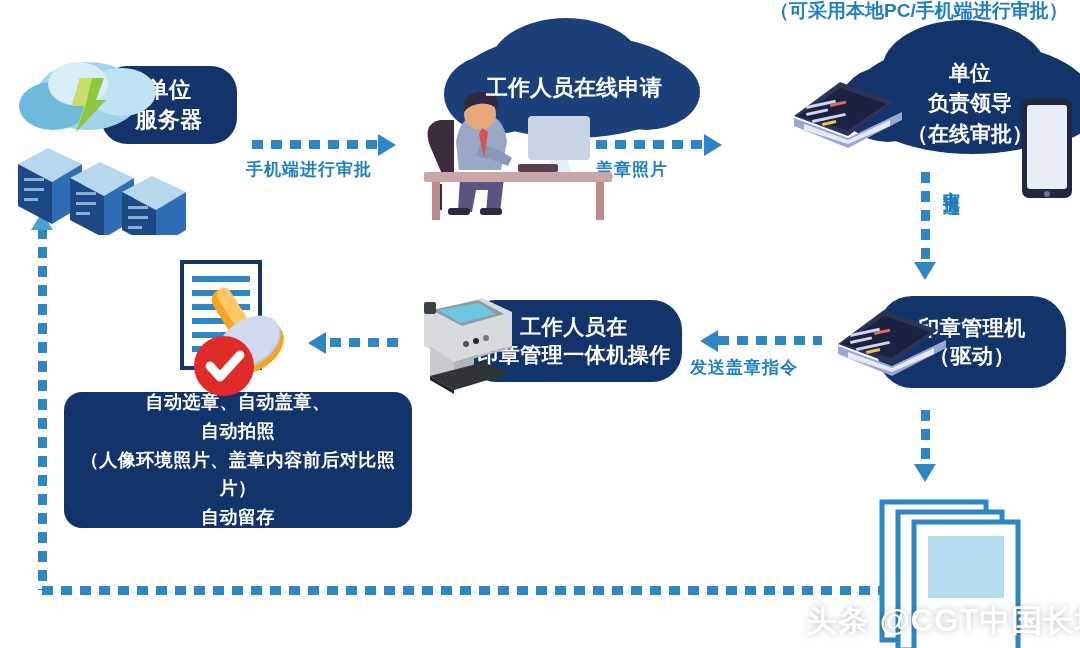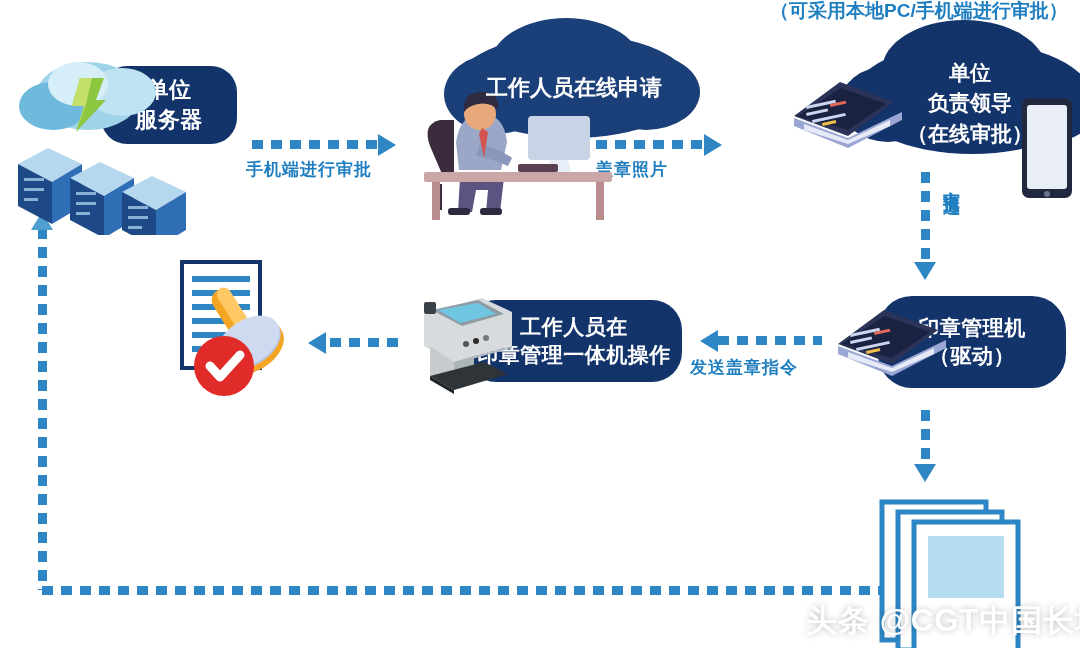--- a/index.html
+++ b/index.html
@@ -312,20 +312,24 @@
       <rect x="78" y="22" width="14" height="56" rx="7" fill="#ffc864"></rect>
       <ellipse cx="81" cy="86" rx="34" ry="22" fill="#b7c6e6"></ellipse>
       <ellipse cx="81" cy="82" rx="34" ry="22" fill="#cfdaf0"></ellipse>
       <path d="M47 84 a34 22 0 0 0 68 0 l0 6 a34 22 0 0 1 -68 0 z" fill="#f5a524"></path>
     </g>
 
     <circle cx="54" cy="110" r="30" fill="#e02b28"></circle>
     <path d="M40 110 l10 11 20 -22" stroke="#ffffff" stroke-width="9" fill="none" stroke-linecap="round" stroke-linejoin="round"></path>
   </svg>
 
+  <div class="pill" style="left:46px;top:392px;width:348px;height:136px;font-size:18px;white-space:pre-line;border-radius:18px;line-height:1.6;padding:0 6px;">自动选章、自动盖章、
+自动拍照
+（人像环境照片、盖章内容前后对比照片）
+自动留存</div>
 
   <div class="dash-v" style="left:903px;top:410px;height:56px;"></div>
   <div class="tip tip-d" style="left:896px;top:464px;"></div>
 
   <svg style="position:absolute;left:858px;top:492px;z-index:10;" width="168" height="156">
     <rect x="6" y="10" width="104" height="138" fill="#ffffff" stroke="#2e86c4" stroke-width="5"></rect>
     <rect x="22" y="20" width="104" height="138" fill="#ffffff" stroke="#2e86c4" stroke-width="5"></rect>
     <rect x="38" y="30" width="104" height="138" fill="#ffffff" stroke="#2e86c4" stroke-width="5"></rect>
     <rect x="52" y="44" width="76" height="62" fill="#b6dcf0"></rect>
   </svg>

